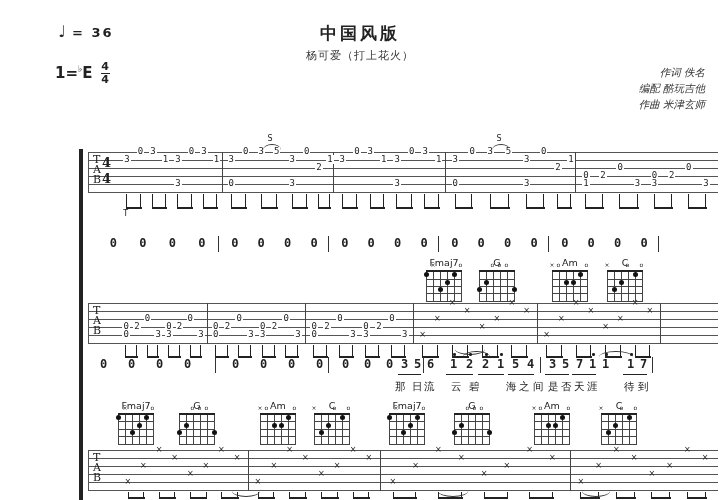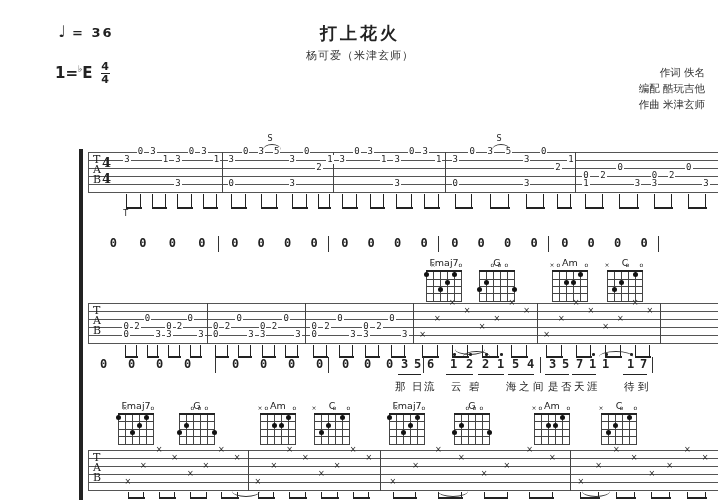--- a/index.html
+++ b/index.html
@@ -10,21 +10,21 @@
   .tempo{left:58px;top:22px;font-size:13px;font-weight:bold;letter-spacing:2px;}
   .tempo .glyph{font-size:16px;letter-spacing:0;}
   .title{left:230px;top:22px;width:260px;text-align:center;font-size:17px;font-weight:bold;letter-spacing:3px;}
   .subtitle{left:230px;top:48px;width:260px;text-align:center;font-size:11px;letter-spacing:1px;color:#333;}
   .keyline{left:55px;top:62px;font-size:15px;font-weight:bold;}
   .keyline sup{font-size:9px;}
   .timefrac{display:inline-flex;flex-direction:column;align-items:center;vertical-align:middle;
             font-size:11px;line-height:10px;font-weight:bold;margin-left:8px;}
   .timefrac .bar{width:9px;height:1px;background:#222;margin:1px 0;}
   .capo{left:55px;top:92px;font-size:10.5px;font-weight:bold;letter-spacing:0.5px;}
-  .credits{left:495px;top:64px;width:210px;text-align:right;font-size:10.5px;line-height:16px;color:#333;}
+  .credits{left:495px;top:64px;width:210px;text-align:right;font-size:10.5px;line-height:16px;color:#333;font-style:italic;}
   
   .num{font:9px/9px "DejaVu Sans Mono",monospace;background:#fff;padding:0 1px;color:#222;}
   .xm{font:8px/8px "DejaVu Sans",sans-serif;color:#222;}
   .z{font:bold 12px/12px "DejaVu Sans Mono",monospace;color:#222;}
   .mel{font:bold 12px/12px "DejaVu Sans Mono",monospace;color:#222;}
   .lyr{font:10.5px/12px "DejaVu Sans",sans-serif;color:#222;}
   .slb{font:8px/8px "DejaVu Sans",sans-serif;color:#222;}
   .clef{font:11px/10px "DejaVu Serif",serif;color:#222;}
   .tsig{font:bold 13px/12px "DejaVu Serif",serif;color:#222;}
   .chlbl{font:9.5px/10px "DejaVu Sans",sans-serif;color:#222;text-align:center;}
@@ -39,22 +39,22 @@
 <body>
 
 <div class="score">
 
   <div class="abs tempo">
     <span class="glyph">♩</span>
     <span>=</span>
     <span>36</span>
   </div>
 
-  <div class="abs title">打上花火</div>
-  <div class="abs subtitle">杨可爱（米津玄师）</div>
+  <div class="abs title">中国风版</div>
+  <div class="abs subtitle">杨可爱（打上花火）</div>
 
   <div class="abs keyline">
     <span>1=</span><sup>♭</sup><span>E</span><span class="timefrac">
         <span>4</span>
         <span class="bar"></span>
         <span>4</span>
       </span>
   </div>
 
 

